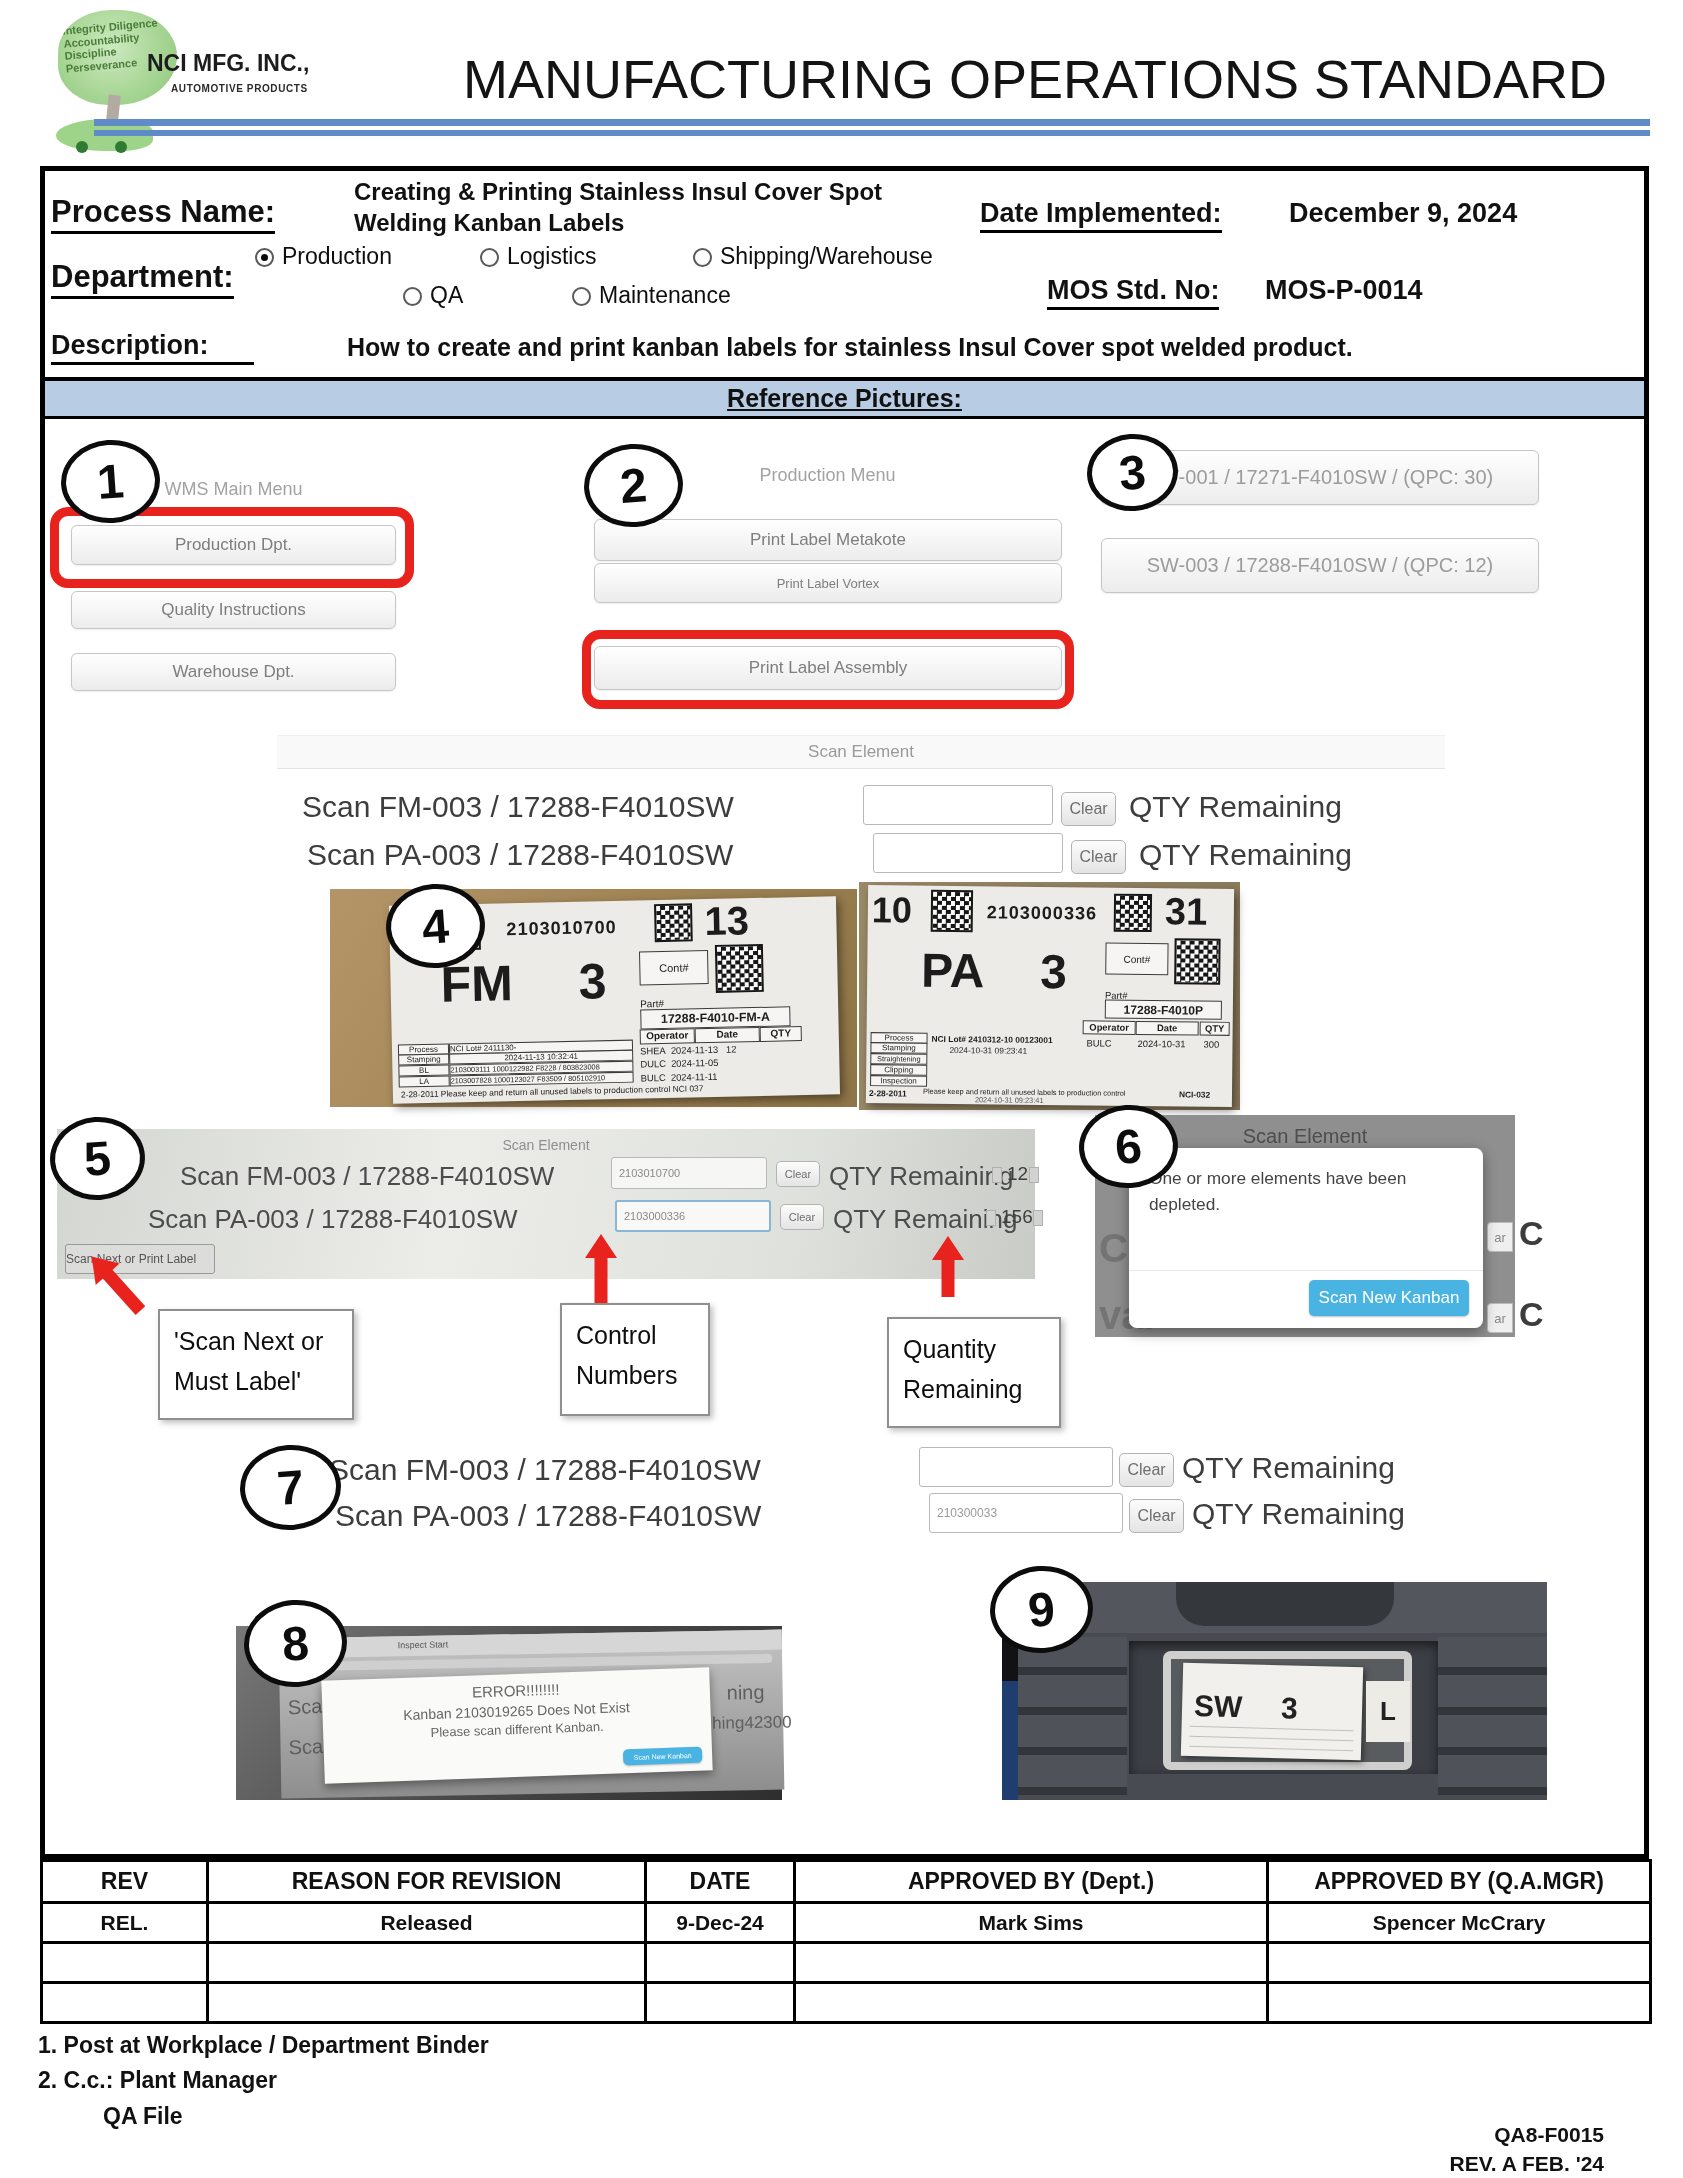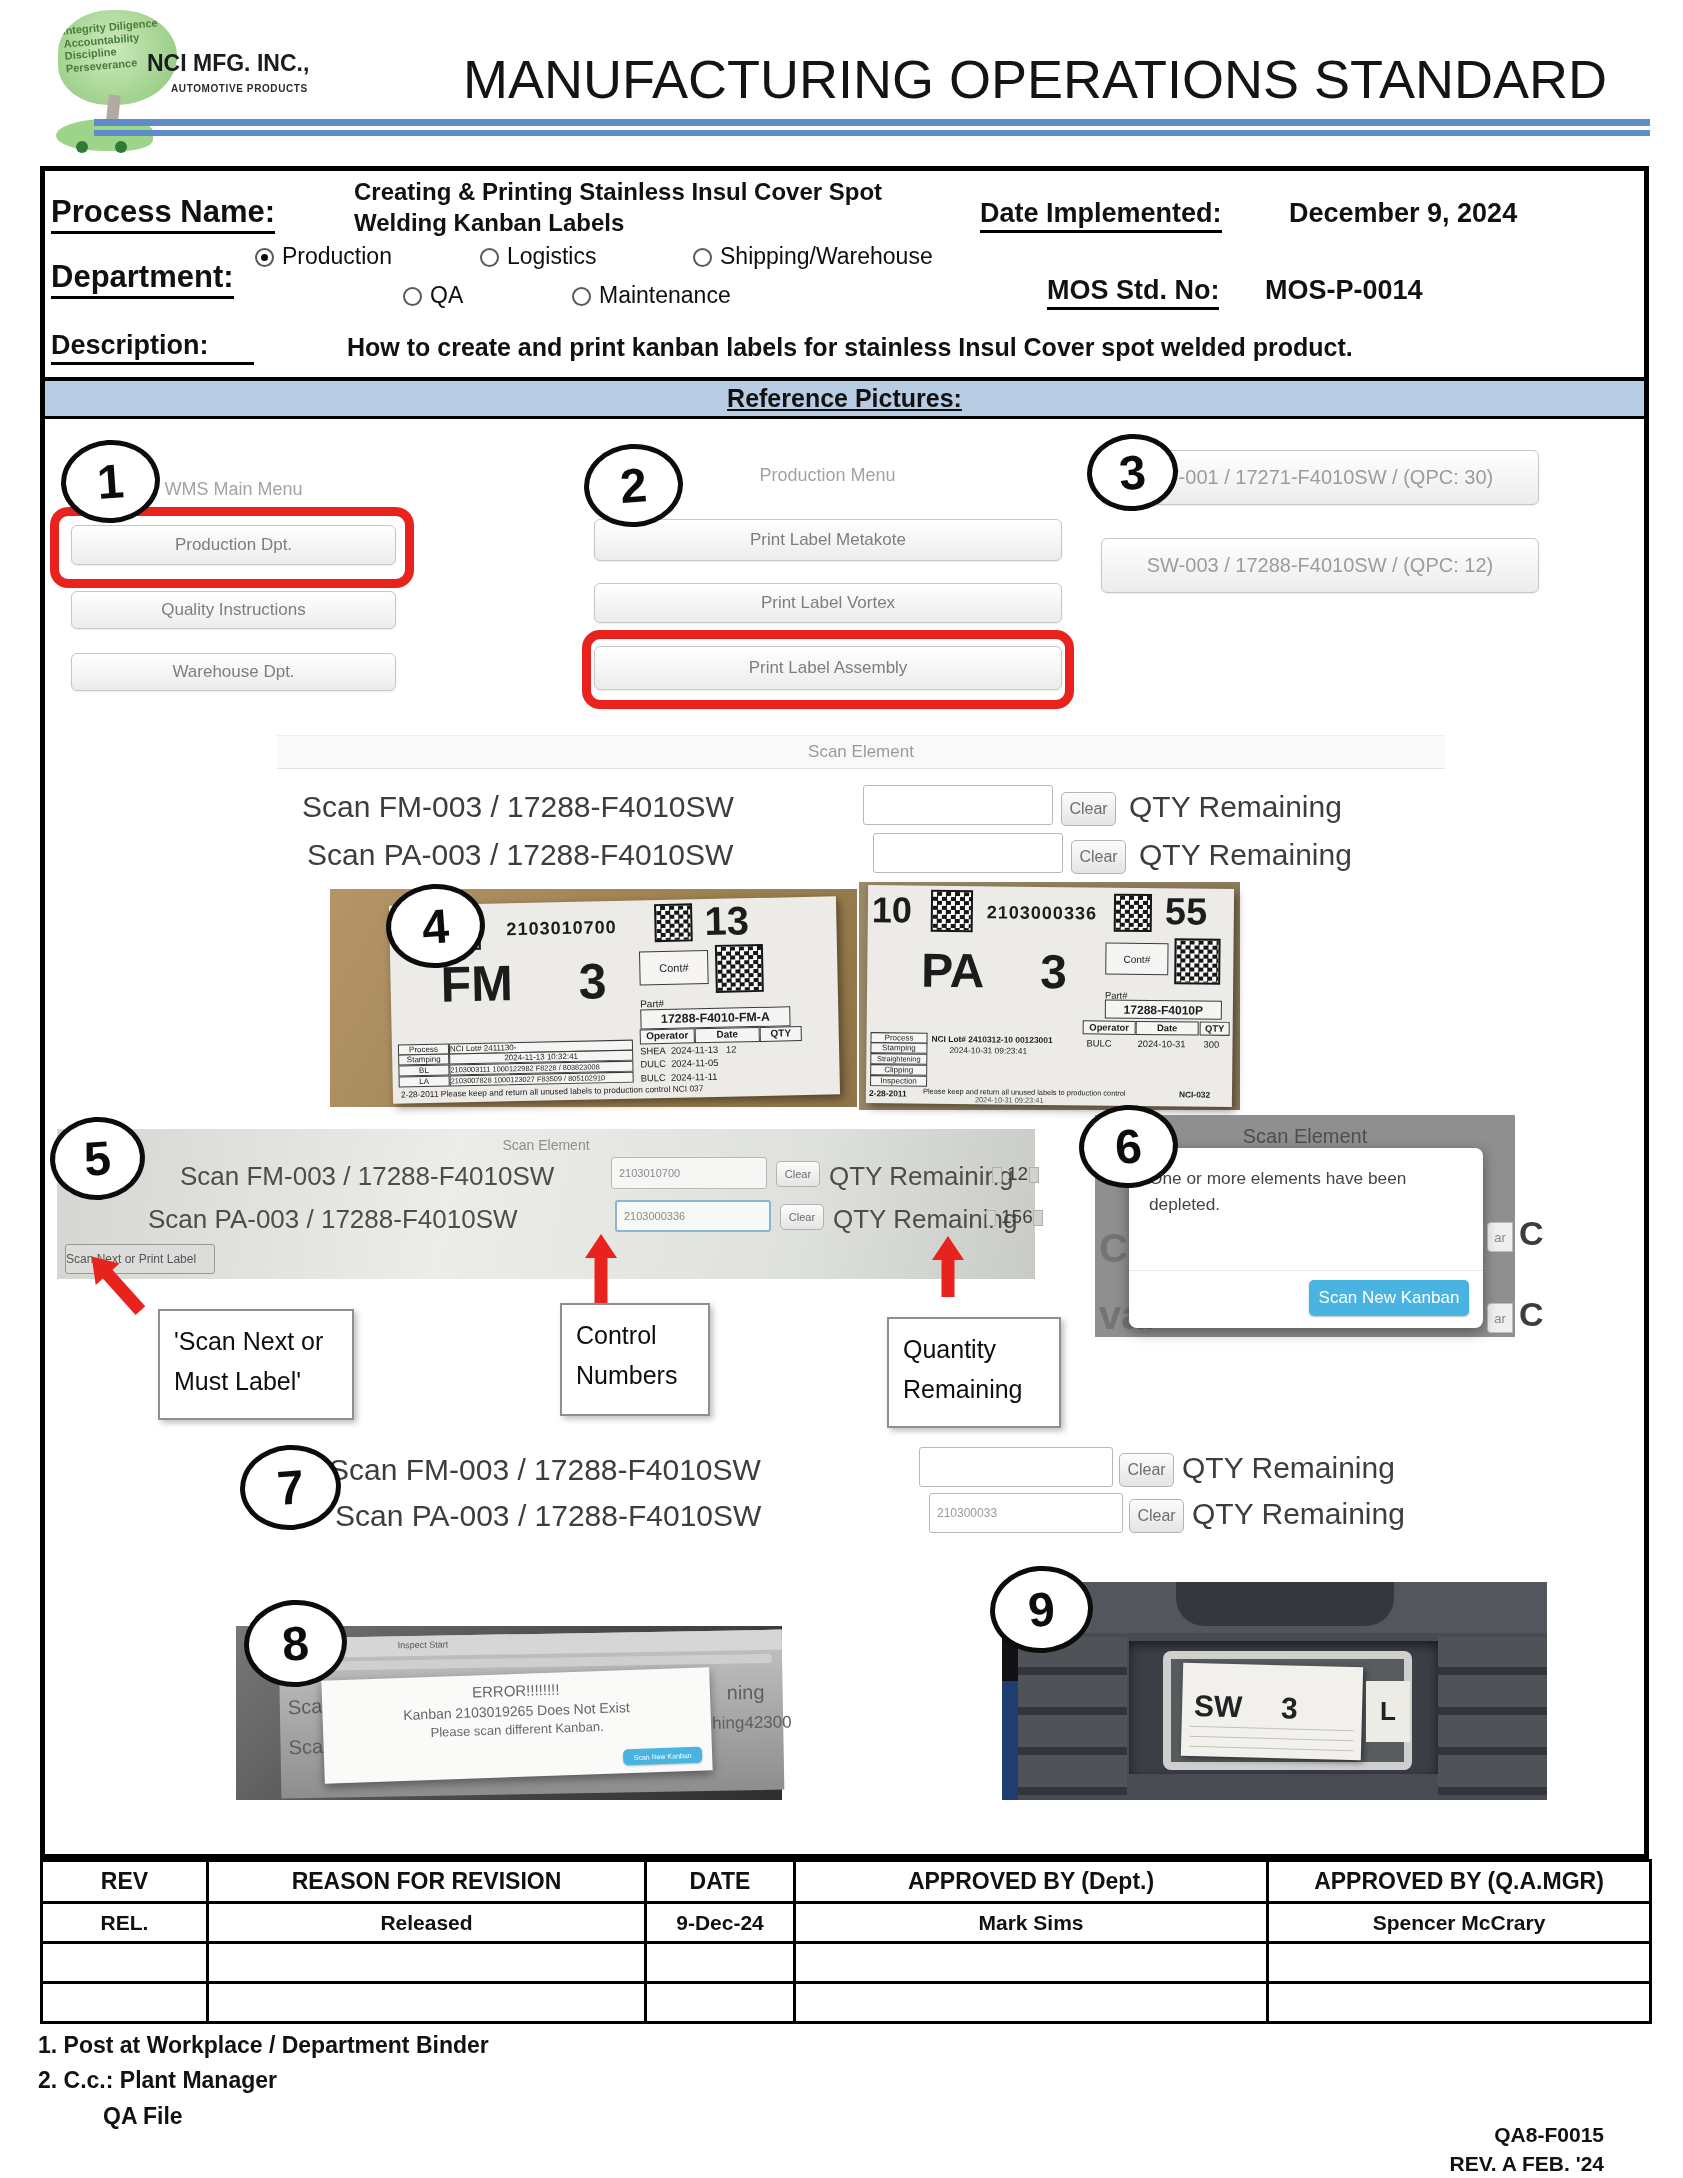--- a/index.html
+++ b/index.html
@@ -88,21 +88,21 @@
     </div>
   <div class="abs ui-btn" style="left:71px;top:653px;width:325px;height:38px;font-size:17px">
       <span>Warehouse Dpt.</span>
     </div>
 
   <div class="abs num-circle" style="left:584px;top:444px;width:99px;height:83px">2</div>
   <div class="abs shot-title" style="left:699px;top:465px;width:257px">Production Menu</div>
   <div class="abs ui-btn" style="left:594px;top:519px;width:468px;height:42px;font-size:17px">
       <span>Print Label Metakote</span>
     </div>
-  <div class="abs ui-btn" style="left:594px;top:583px;width:468px;height:40px;font-size:17px">
+  <div class="abs ui-btn" style="left:594px;top:563px;width:468px;height:40px;font-size:13px">
       <span>Print Label Vortex</span>
     </div>
   <div class="abs red-box" style="left:582px;top:630px;width:492px;height:79px"></div>
   <div class="abs ui-btn" style="left:594px;top:646px;width:468px;height:44px;font-size:17px">
       <span>Print Label Assembly</span>
     </div>
 
   <div class="abs num-circle" style="left:1087px;top:434px;width:91px;height:77px">3</div>
   <div class="abs ui-btn" style="left:1101px;top:450px;width:438px;height:55px;font-size:20px;color:#9c9c9c">
       <span>SW-001 / 17271-F4010SW / (QPC: 30)</span>
@@ -162,21 +162,21 @@
       <div class="abs" style="left:8px;top:184px;width:434px;font-size:8.4px;white-space:nowrap;overflow:hidden">2-28-2011  Please keep and return all unused labels to production control   NCI 037</div>
     </div>
   </div>
 
   <div class="abs" style="left:859px;top:882px;width:381px;height:228px;background:linear-gradient(100deg,#9b8a68 0%,#8a795a 100%)">
     <div class="abs photo-label" style="left:8px;top:5px;width:366px;height:218px;transform:rotate(.6deg)">
       <div class="abs" style="left:4px;top:4px;font-size:36px;font-weight:800">10</div>
       <div class="abs qr" style="left:63px;top:4px;width:42px;height:42px"></div>
       <div class="abs bold" style="left:119px;top:16px;font-size:18px;letter-spacing:1px">2103000336</div>
       <div class="abs qr" style="left:246px;top:6px;width:38px;height:38px"></div>
-      <div class="abs" style="left:297px;top:2px;font-size:38px;font-weight:800">55</div>
+      <div class="abs" style="left:297px;top:2px;font-size:38px;font-weight:800">31</div>
       <div class="abs" style="left:54px;top:57px;font-size:48px;font-weight:800">PA</div>
       <div class="abs" style="left:173px;top:57px;font-size:48px;font-weight:800">3</div>
       <div class="abs cell" style="left:238px;top:55px;width:63px;height:32px;font-size:10px;display:flex;align-items:center;justify-content:center">
           <span>Cont#</span>
         </div>
       <div class="abs qr" style="left:307px;top:50px;width:46px;height:46px"></div>
       <div class="abs" style="left:238px;top:102px;font-size:9.4px">Part#</div>
       <div class="abs cell bold" style="left:238px;top:112px;width:117px;height:19px;font-size:12px;display:flex;align-items:center;justify-content:center">
           <span>17288-F4010P</span>
         </div>

